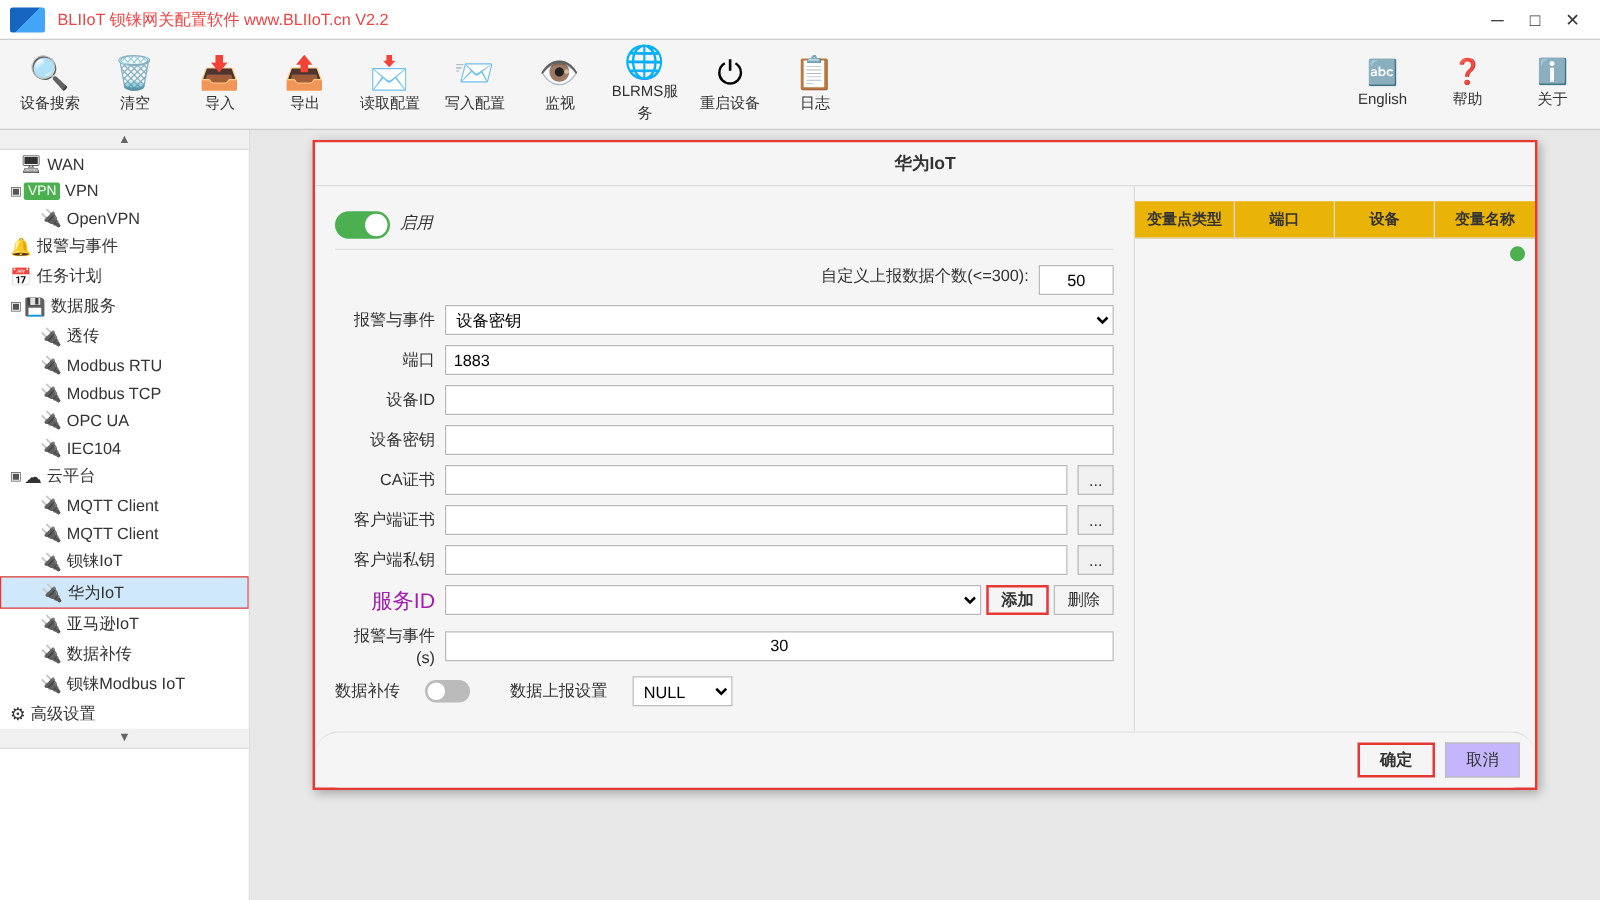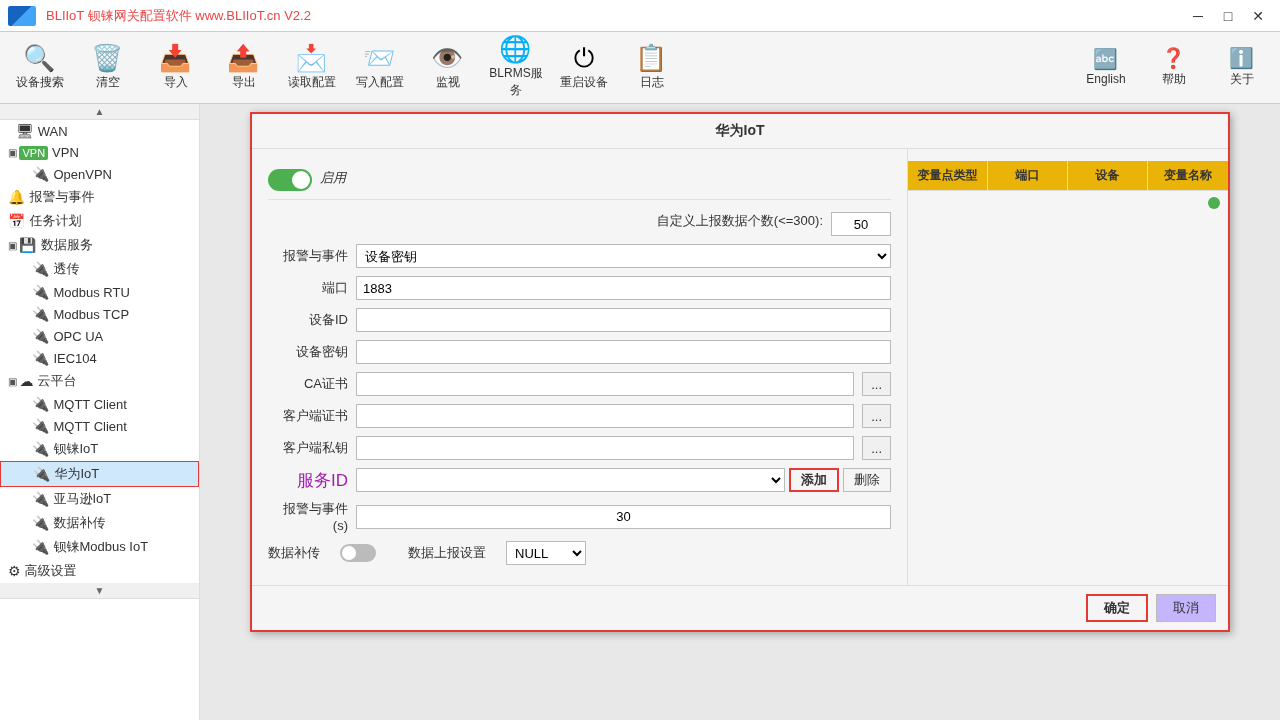--- a/index.html
+++ b/index.html
@@ -162,21 +162,21 @@
     .report-row { display: flex; margin-bottom: 8px; }
     .report-label { flex: 1; text-align: right; color: #333; font-size: 13px; padding-right: 8px; }
     .report-input {
       width: 60px; height: 24px; border: 1px solid #bbb; background: white;
       text-align: center; font-size: 13px; padding: 0 4px; outline: none;
     }
 
     
     .modal-footer {
       display: flex; justify-content: flex-end; padding: 8px 12px; gap: 8px;
-      border-top: 1px solid #ddd; background: #f5f5f5;
+      border-top: 1px solid #ddd; background: #f5f5f5; border-radius: 19px;
     }
     .btn-confirm {
       height: 28px; padding: 0 16px; border: 2px solid #e53935; background: #f5f5f5;
       cursor: pointer; font-size: 13px; color: #333; font-weight: bold;
     }
     .btn-cancel {
       height: 28px; padding: 0 16px; border: 1px solid #bbb; background: #c4b5fd;
       cursor: pointer; font-size: 13px; color: #333;
     }
 

